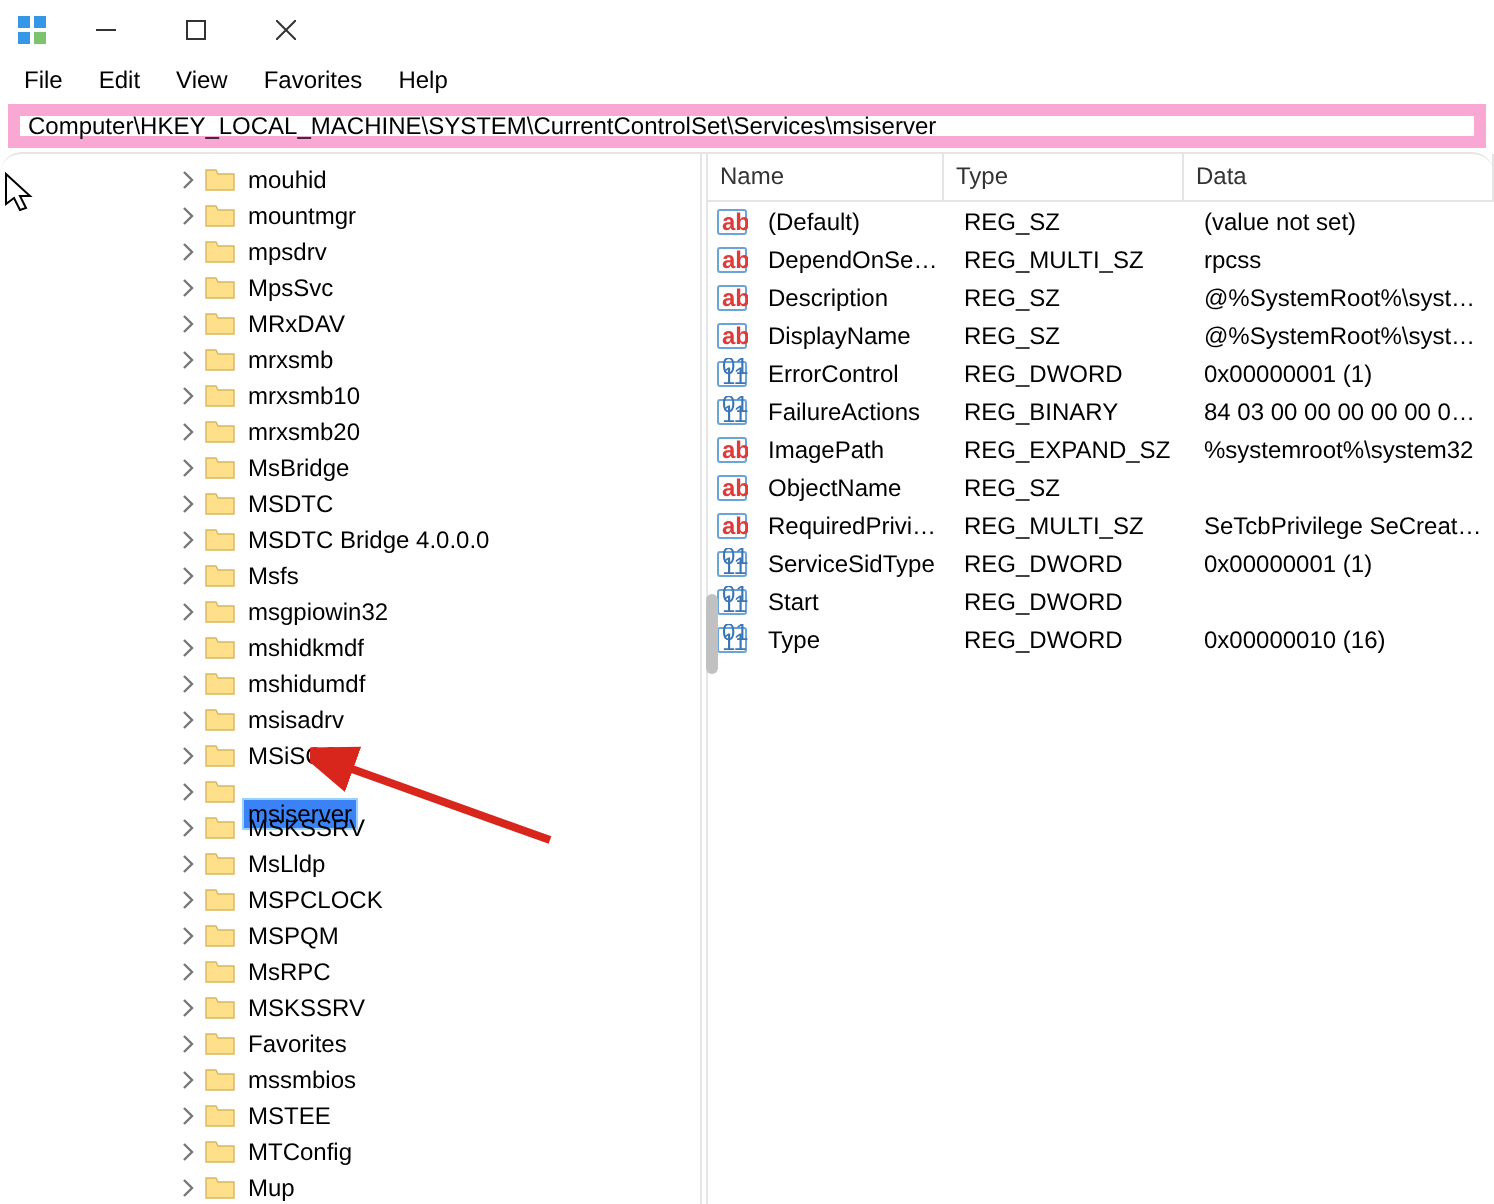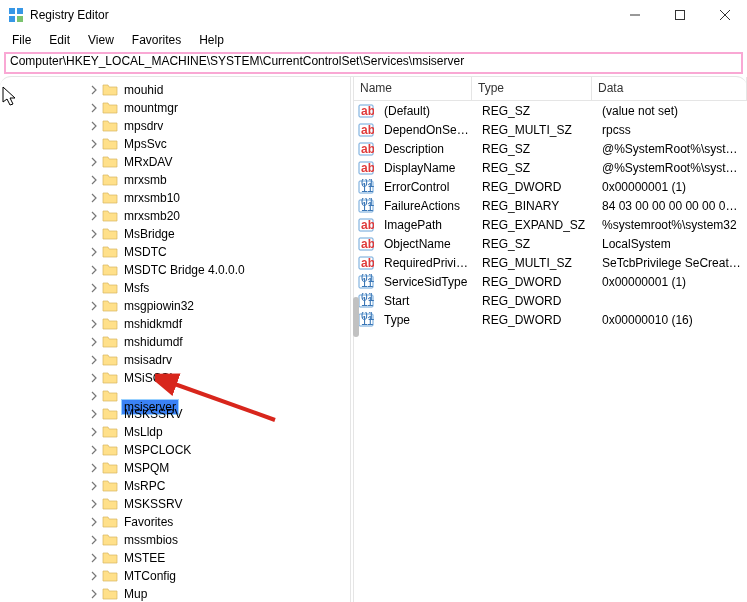--- a/index.html
+++ b/index.html
@@ -4,21 +4,21 @@
 <style>
 * { margin: 0; padding: 0; box-sizing: border-box; font-family: "Segoe UI", Tahoma, sans-serif; font-size: 12px; }
 body { background: #fff; color: #000; width: 747px; height: 602px; overflow: hidden; position: relative; }
 .titlebar { height: 30px; display: flex; align-items: center; padding: 0 0 0 8px; }
 .titlebar .app-icon { width: 16px; height: 16px; margin-right: 6px; }
 .titlebar .title { flex: 1; font-size: 12px; }
 .winbtns { display: flex; }
 .winbtn { width: 45px; height: 30px; display: flex; align-items: center; justify-content: center; color: #555; }
 .menubar { height: 20px; display: flex; align-items: center; padding: 0 4px; gap: 2px;}
 .menubar span { padding: 2px 8px; }
-.addressbar { height: 22px; border: 2px solid #f9a8d4; margin: 2px 4px 0 4px; display: flex; padding: 0 4px; font-size: 12px; }
+.addressbar { height: 22px; border: 6px solid #f9a8d4; margin: 2px 4px 0 4px; display: flex; align-items: center; padding: 0 4px; font-size: 12px; }
 .content { display: flex; height: calc(602px - 30px - 20px - 26px); border-top: 1px solid #e5e5e5; margin-top: 2px; border-radius: 11px; }
 .tree-pane { width: 350px; overflow: hidden; position: relative; }
 .tree { padding-top: 4px; }
 .tree-node { display: flex; align-items: center; height: 18px; padding-left: 88px; white-space: nowrap; }
 .tree-node.selected { }
 .tree-node.selected .label { background: #3b82f6; outline: 1px solid #99d1ff; margin-top: 21px; }
 .chevron { width: 12px; height: 12px; display: inline-flex; align-items: center; justify-content: center; color: #5a5a5a; margin-right: 2px; }
 .folder-icon { width: 16px; height: 14px; margin-right: 4px; display: inline-block; }
 .label { padding: 0 2px; }
 .splitter { width: 4px; background: #fff; cursor: ew-resize; border-left: 1px solid #e5e5e5; border-right: 1px solid #e5e5e5; position: relative; }
@@ -40,21 +40,20 @@
 
 <div class="titlebar">
   <span class="app-icon">
     <svg width="16" height="16" viewBox="0 0 16 16">
       <rect x="1" y="1" width="6" height="6" fill="#3797e6"></rect>
       <rect x="9" y="1" width="6" height="6" fill="#3797e6"></rect>
       <rect x="1" y="9" width="6" height="6" fill="#3797e6"></rect>
       <rect x="9" y="9" width="6" height="6" fill="#7bc36e"></rect>
     </svg>
   </span>
-  <span class="title">Registry Editor</span>
   <div class="winbtns">
     <div class="winbtn">
       <svg width="10" height="10">
           <line x1="0" y1="5" x2="10" y2="5" stroke="#333" stroke-width="1"></line>
         </svg>
     </div>
     <div class="winbtn">
       <svg width="10" height="10">
           <rect x="0.5" y="0.5" width="9" height="9" fill="none" stroke="#333" stroke-width="1"></rect>
         </svg>
@@ -493,21 +492,20 @@
         </div>
         <div class="list-row">
           <span class="val-icon">
             <svg width="16" height="16">
               <rect x="1" y="2" width="14" height="12" rx="1" fill="#fff" stroke="#6aa4d9"></rect>
               <text x="3" y="12" font-size="8" fill="#e03b3b" font-weight="bold">ab</text>
             </svg>
           </span>
           <span class="cell col-name" style="width:98px">ObjectName</span>
           <span class="cell col-type">REG_SZ</span>
-          <span class="cell col-data">LocalSystem</span>
         </div>
         <div class="list-row">
           <span class="val-icon">
             <svg width="16" height="16">
               <rect x="1" y="2" width="14" height="12" rx="1" fill="#fff" stroke="#6aa4d9"></rect>
               <text x="3" y="12" font-size="8" fill="#e03b3b" font-weight="bold">ab</text>
             </svg>
           </span>
           <span class="cell col-name" style="width:98px">RequiredPrivileg...</span>
           <span class="cell col-type">REG_MULTI_SZ</span>

